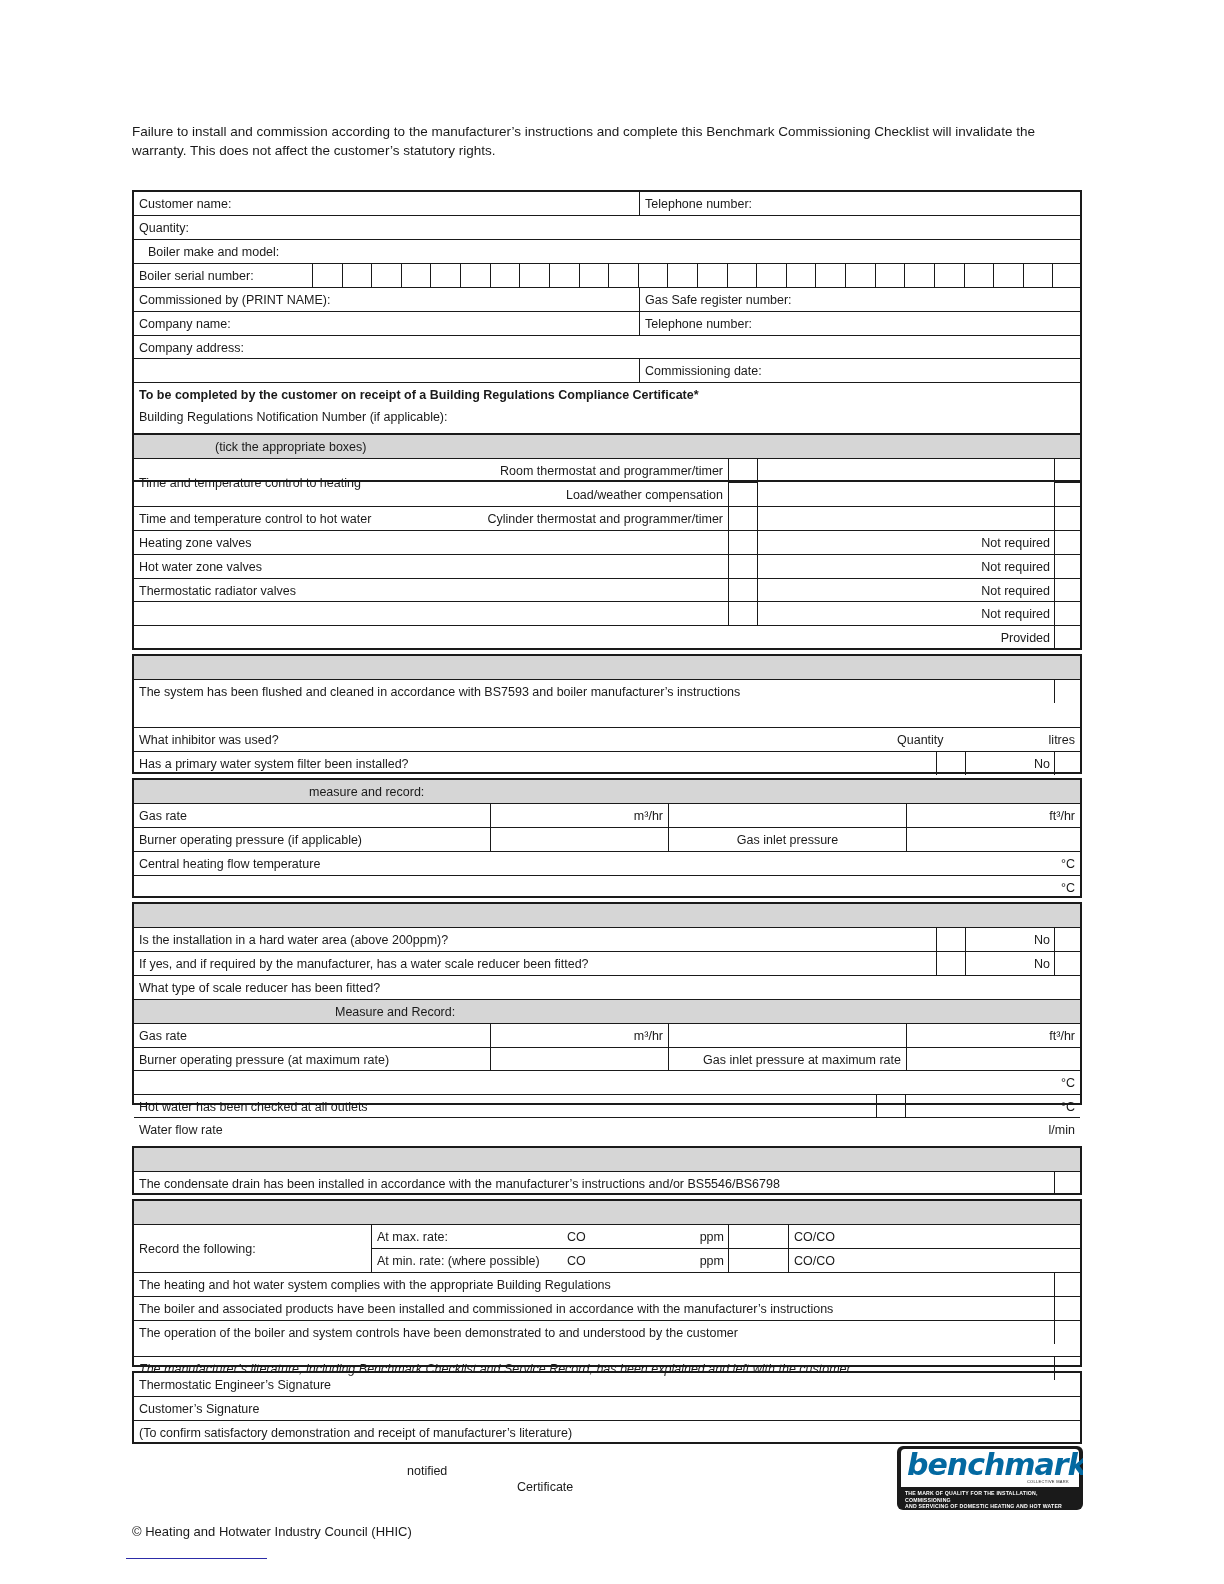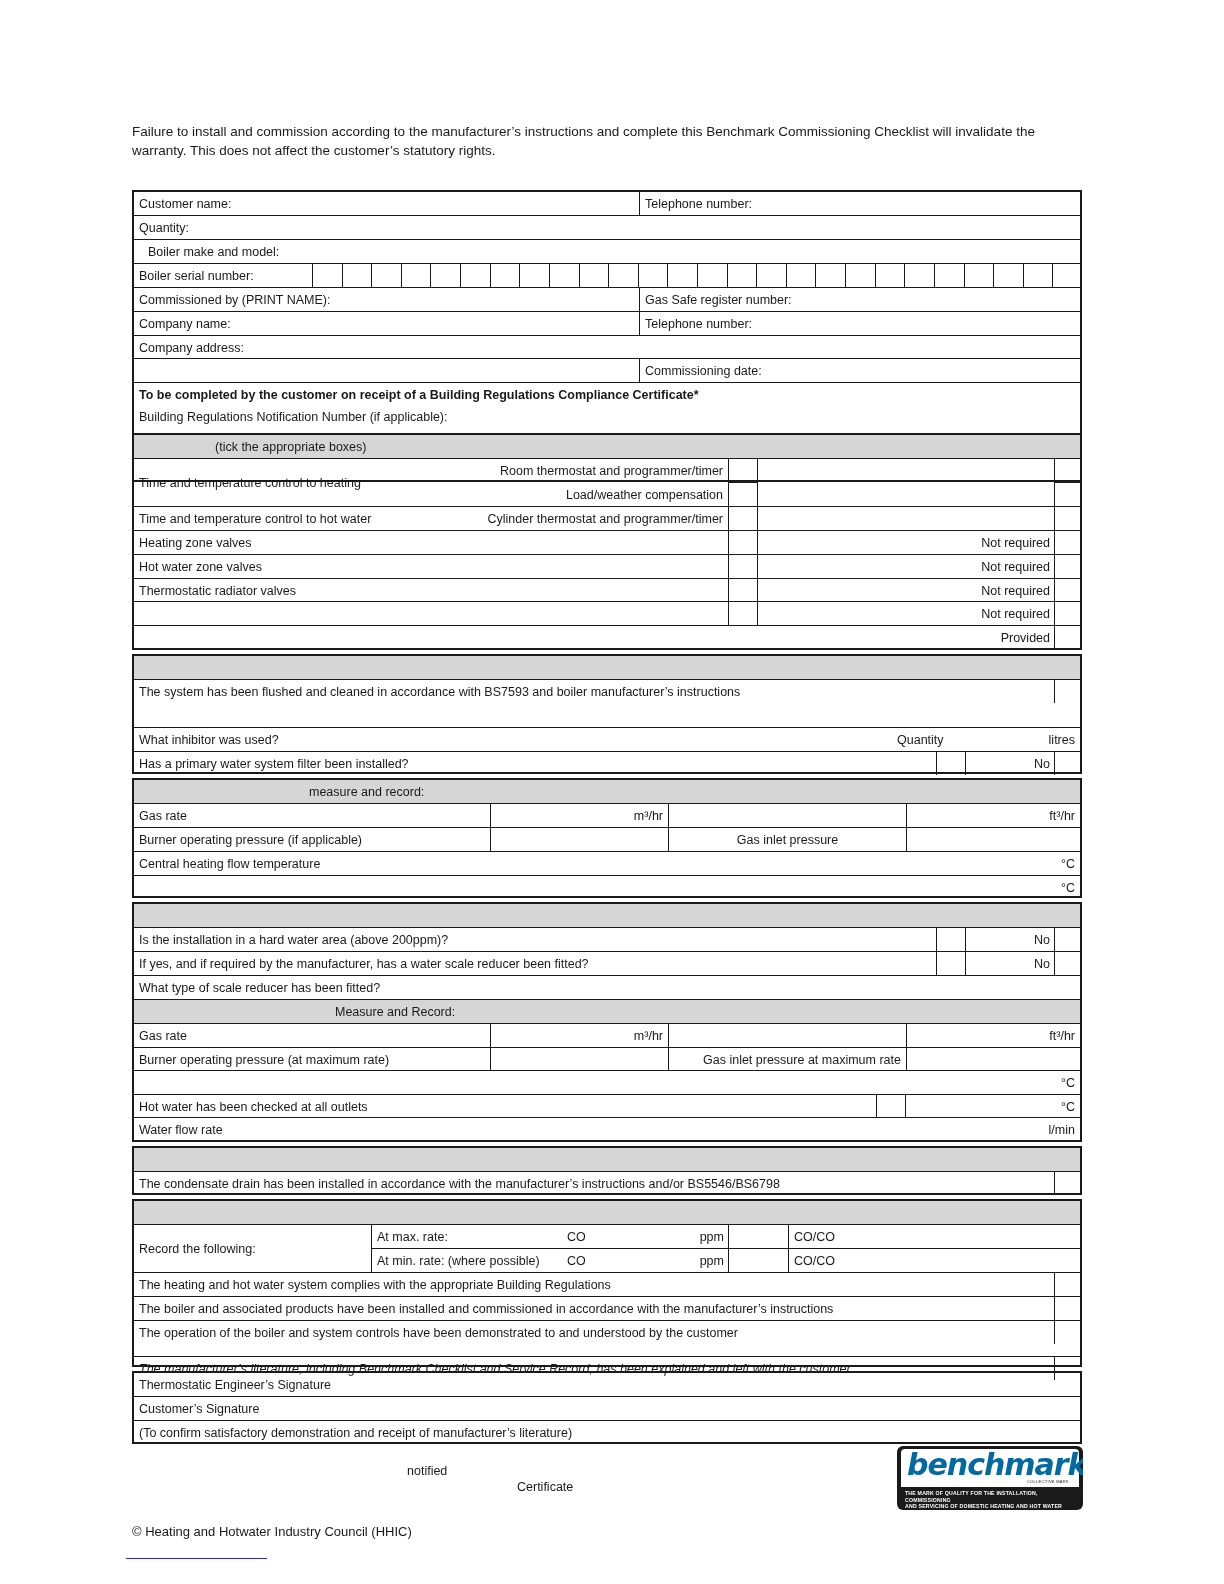--- a/index.html
+++ b/index.html
@@ -223,21 +223,21 @@
       </div>
   </div>
   <div class="row" style="top:95px;">
     <div class="cell" style="left:0;width:700px;"></div>
     <div class="cell r" style="left:700px;right:0;">
         <span>°C</span>
       </div>
   </div>
 </div>
 
-<div class="box" style="top:902px;height:240px;">
+<div class="box" style="top:902px;height:203px;">
   <div class="row first hdr" style="top:0;"></div>
   <div class="row" style="top:23px;">
     <div class="cell" style="left:0;width:802px;">Is the installation in a hard water area (above 200ppm)?</div>
     <div class="tick" style="left:802px;"></div>
     <div class="cell vl r" style="left:831px;width:90px;">No</div>
     <div class="tick" style="left:920px;right:0;width:auto;"></div>
   </div>
   <div class="row" style="top:47px;">
     <div class="cell" style="left:0;width:802px;">If yes, and if required by the manufacturer, has a water scale reducer been fitted?</div>
     <div class="tick" style="left:802px;"></div>

